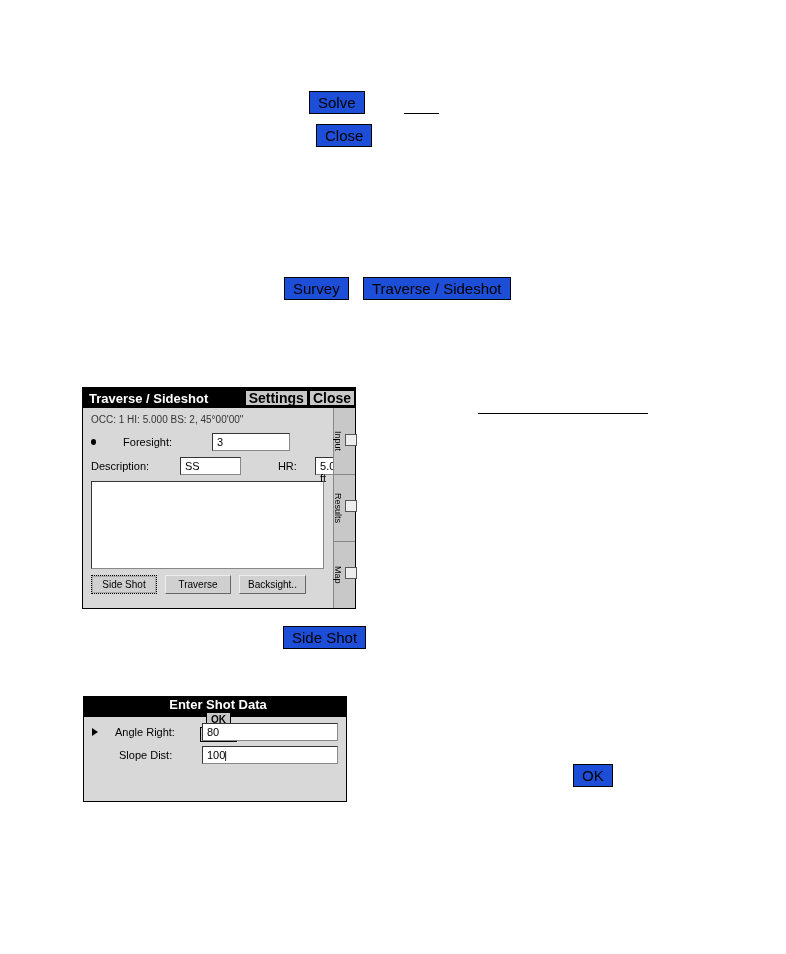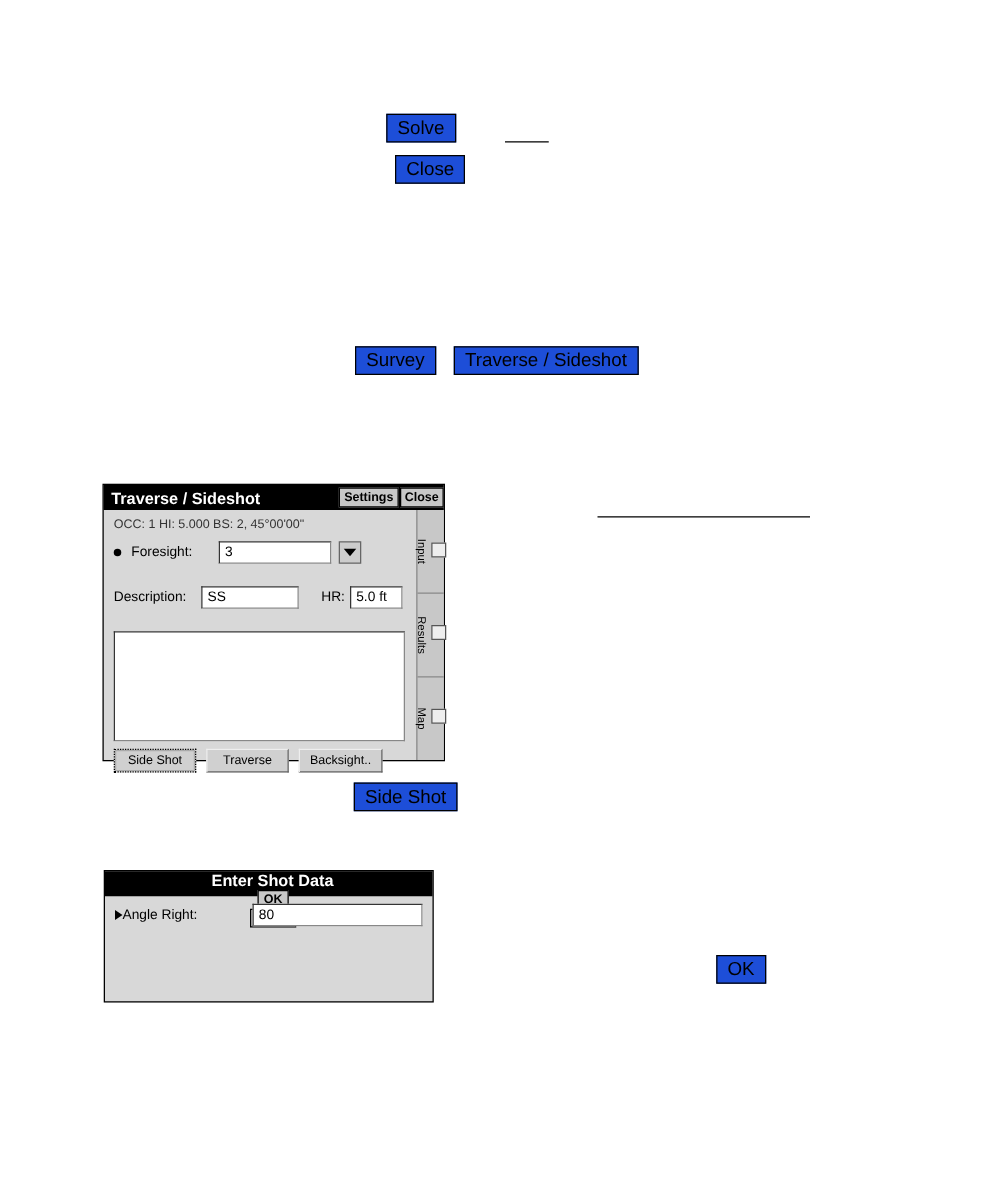--- a/index.html
+++ b/index.html
@@ -52,43 +52,44 @@
       align-items: center;
       padding-left: 6px;
       font-size: 13px;
       font-weight: bold;
     }
     .win1 .titlebar .spacer { flex: 1; }
     .win1 .tb-btn {
       background: #c8c8c8;
       color: #000;
       border: 1px solid #000;
-      font-size: 10px;
+      font-size: 14px;
       font-weight: bold;
       padding: 1px 3px;
       margin-left: 1px;
       height: 16px;
       display: flex;
       align-items: center;
     }
     .win1 .body {
       position: relative;
       height: calc(100% - 20px);
       padding: 6px 6px 6px 8px;
     }
     .win1 .occ-line {
       font-size: 10px;
       color: #333;
       margin-bottom: 8px;
     }
     .win1 .field-row {
       display: flex;
       align-items: center;
-      margin-bottom: 18px;
+      margin-bottom: 6px;
       font-size: 11px;
+      gap: 19px;
     }
     .win1 .field-row .lbl { min-width: 70px; }
     .win1 .field-row .lbl.small { min-width: 0; margin-left: 4px; margin-right: 4px; }
     .win1 .txt {
       background: #fff;
       border: 1px inset #888;
       height: 18px;
       font-size: 11px;
       padding: 2px 4px;
     }
@@ -207,21 +208,21 @@
     .win2 .frow {
       display: flex;
       align-items: center;
       margin-bottom: 5px;
       font-size: 11px;
     }
     .win2 .frow .flbl {
       width: 110px;
       display: flex;
       align-items: center;
-      gap: 0;
+      gap: 17px;
     }
     .win2 .frow .flbl .tri {
       width: 0; height: 0;
       border-top: 4px solid transparent;
       border-bottom: 4px solid transparent;
       border-left: 6px solid #000;
     }
     .win2 .frow .ftxt {
       flex: 1;
       background: #fff;
@@ -316,14 +317,21 @@
     <span class="tb-btn">Solve</span>
   </div>
   <div class="body">
     <div class="frow">
       <span class="flbl">
         <span class="tri"></span>
         <span>Angle Right:</span>
       </span>
       <span class="ftxt">80</span>
     </div>
+    <div class="frow">
+      <span class="flbl">
+        <span style="width:10px"></span>
+        <span>Slope Dist:</span>
+      </span>
+      <span class="ftxt cursor">100</span>
+    </div>
   </div>
 </div>
 
 </body></html>

